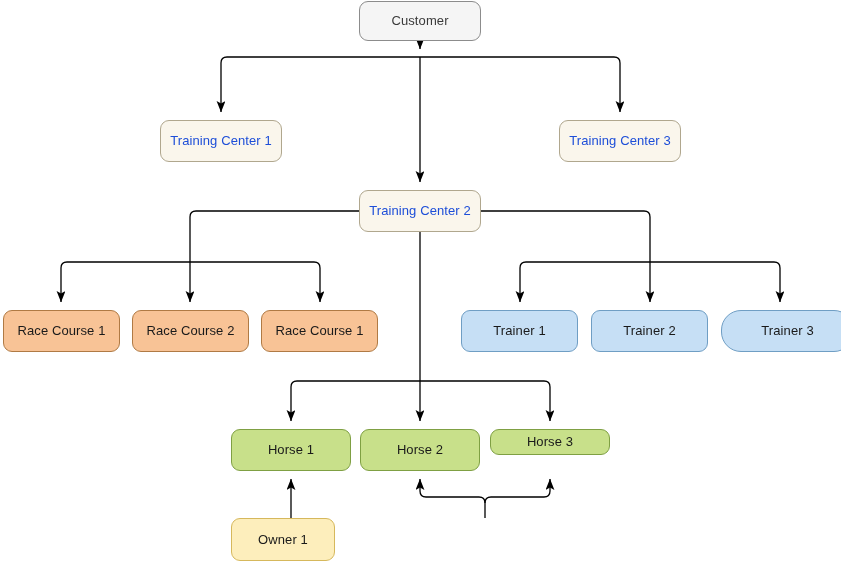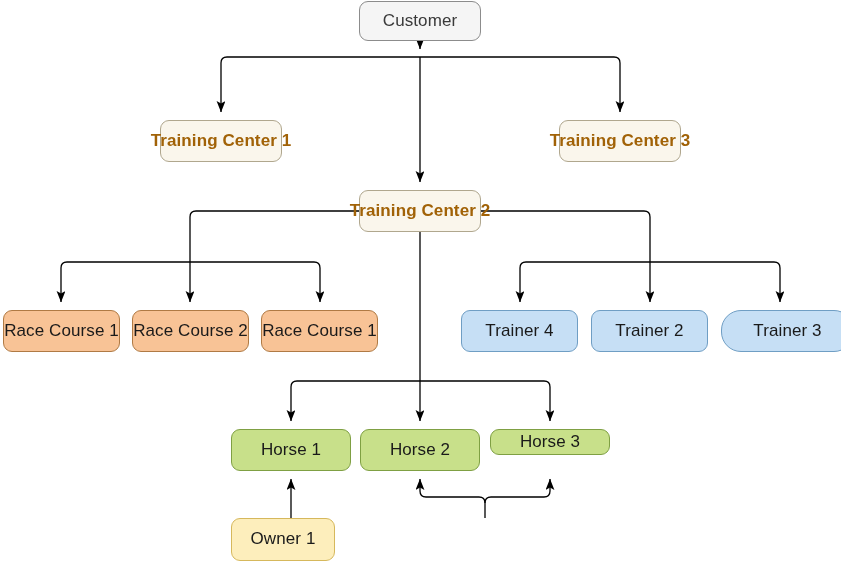--- a/index.html
+++ b/index.html
@@ -27,37 +27,36 @@
     pointer-events: none;
   }
   .node {
     position: absolute;
     box-sizing: border-box;
     border-radius: 9px;
     display: flex;
     align-items: center;
     justify-content: center;
     text-align: center;
-    font-size: 17px;
+    font-size: 13px;
     line-height: 1.2;
     color: #1a1a1a;
     letter-spacing: 0.1px;
     white-space: nowrap;
     z-index: 2;
   }
   .node-customer {
     background: #f5f5f5;
     border: 1.4px solid #8c8c8c;
     color: #3a3a3a;
   }
   .node-center {
     background: #faf6ec;
     border: 1.4px solid #b0a78e;
-    color: #a16207;
-    font-weight: bold;
+    color: #1d4ed8;
   }
   .node-race {
     background: #f8c396;
     border: 1.4px solid #b07a44;
   }
   .node-trainer {
     background: #c6dff5;
     border: 1.4px solid #6f9ec4;
   }
   .node-horse {
@@ -131,21 +130,21 @@
 
   <div class="node node-race" style="left:132px;top:310px;width:117px;height:42px;">
     <span>Race Course 2</span>
   </div>
 
   <div class="node node-race" style="left:261px;top:310px;width:117px;height:42px;">
     <span>Race Course 1</span>
   </div>
 
   <div class="node node-trainer" style="left:461px;top:310px;width:117px;height:42px;">
-    <span>Trainer 4</span>
+    <span>Trainer 1</span>
   </div>
 
   <div class="node node-trainer" style="left:591px;top:310px;width:117px;height:42px;">
     <span>Trainer 2</span>
   </div>
 
   <div class="node node-trainer" style="left:721px;top:310px;width:133px;height:42px;border-radius:20px;">
     <span>Trainer 3</span>
   </div>
 

